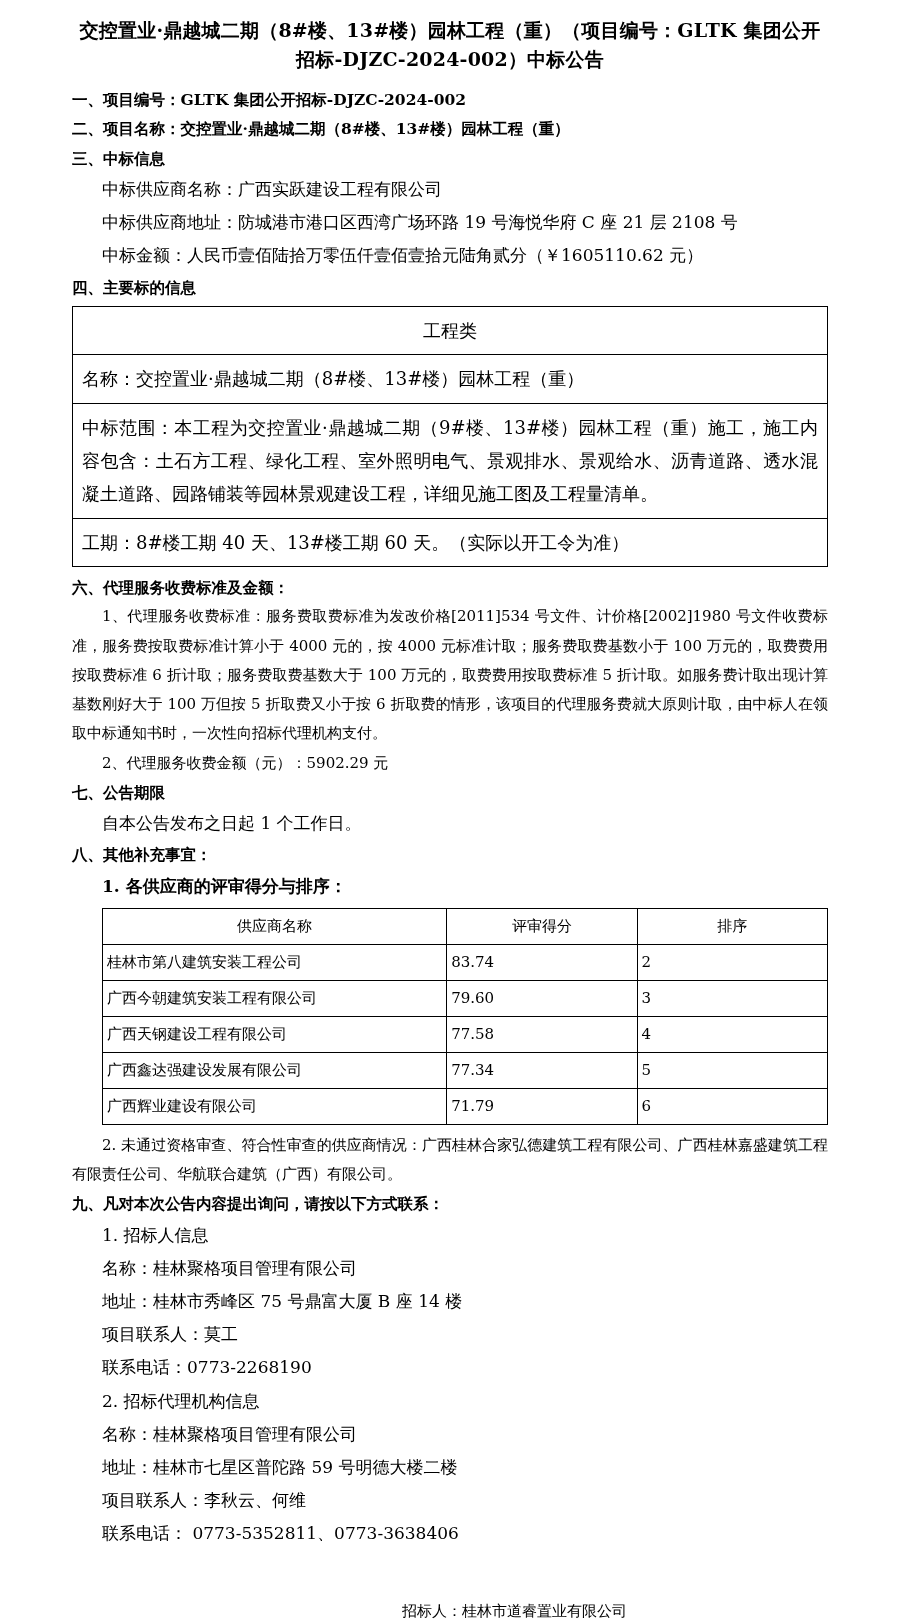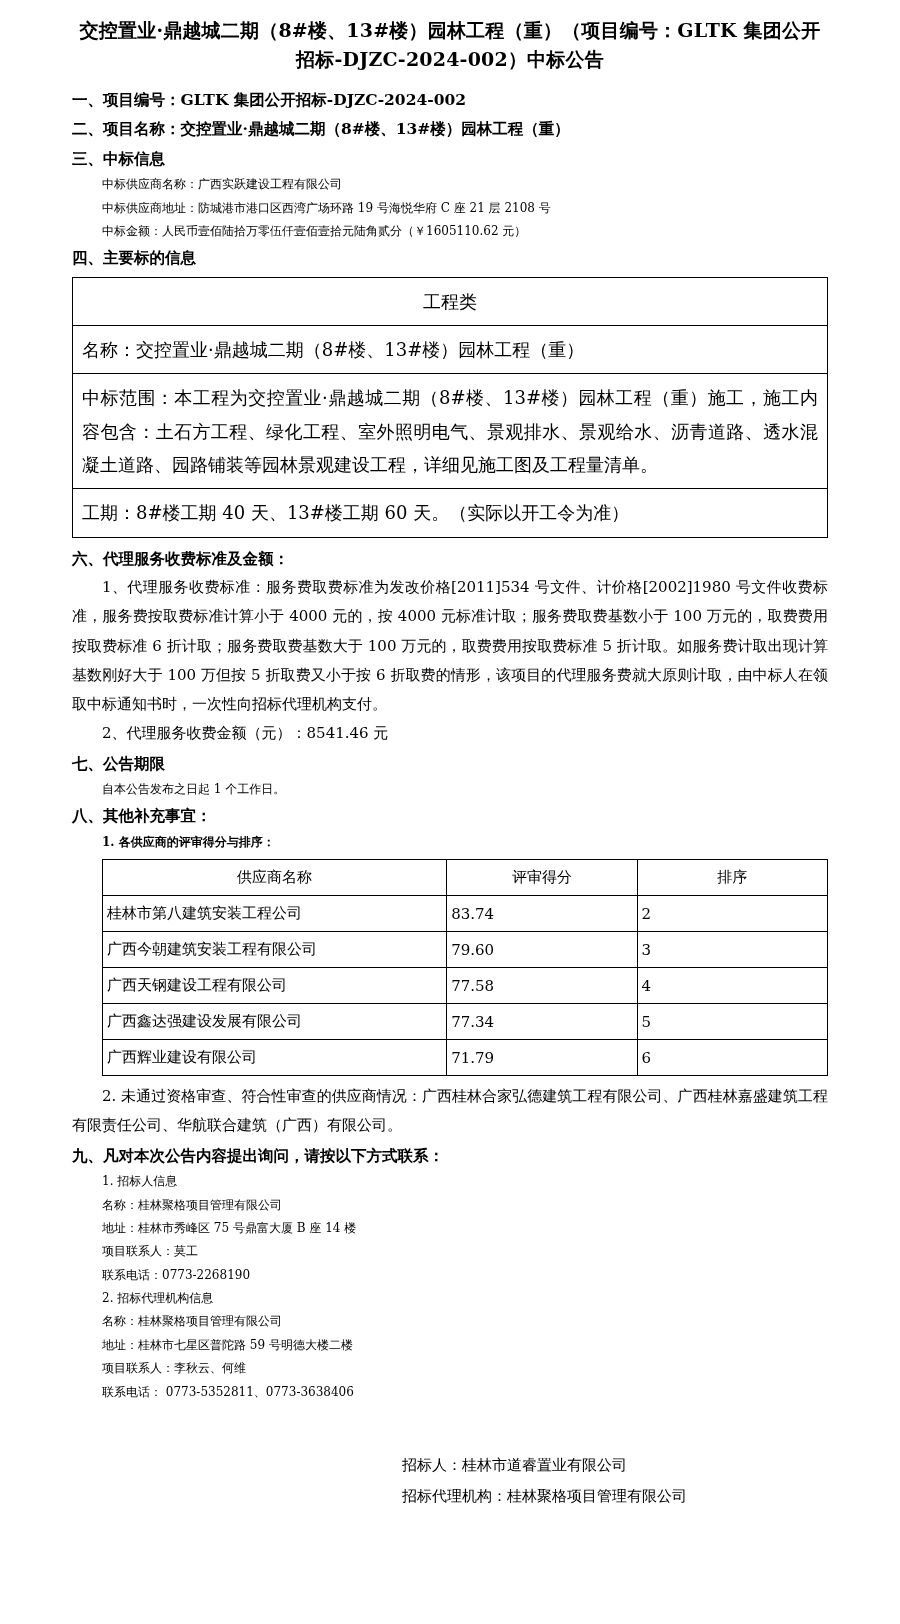--- a/index.html
+++ b/index.html
@@ -26,21 +26,21 @@
     margin: 6px 0 10px 0;
     letter-spacing: 0.2px;
   }
   .sec-head {
     font-size: 15.5px;
     font-weight: bold;
     line-height: 1.9;
     margin: 0;
   }
   .line {
-    font-size: 12px;
+    font-size: 17px;
     line-height: 1.95;
     margin: 0;
   }
   .indent1 { padding-left: 30px; }
   .indent2 { padding-left: 30px; }
   .para {
     font-size: 15px;
     line-height: 1.95;
     margin: 0;
     text-align: justify;
@@ -108,32 +108,32 @@
 
   <table class="tbl">
     <tbody>
       <tr>
         <td class="center">工程类</td>
       </tr>
       <tr>
         <td class="justify">名称：交控置业·鼎越城二期（8#楼、13#楼）园林工程（重）</td>
       </tr>
       <tr>
-        <td class="justify">中标范围：本工程为交控置业·鼎越城二期（8#楼、13#楼）园林工程（重）施工，施工内容包含：土石方工程、绿化工程、室外照明电气、景观排水、景观给水、沥青道路、透水混凝土道路、园路铺装等园林景观建设工程，详细见施工图及工程量清单。</td>
+        <td class="justify">中标范围：本工程为交控置业·鼎越城二期（9#楼、13#楼）园林工程（重）施工，施工内容包含：土石方工程、绿化工程、室外照明电气、景观排水、景观给水、沥青道路、透水混凝土道路、园路铺装等园林景观建设工程，详细见施工图及工程量清单。</td>
       </tr>
       <tr>
         <td class="justify">工期：8#楼工期 40 天、13#楼工期 60 天。（实际以开工令为准）</td>
       </tr>
     </tbody>
   </table>
 
   <div class="sec-head">六、代理服务收费标准及金额：</div>
 
   <div class="para">1、代理服务收费标准：服务费取费标准为发改价格[2011]534 号文件、计价格[2002]1980 号文件收费标准，服务费按取费标准计算小于 4000 元的，按 4000 元标准计取；服务费取费基数小于 100 万元的，取费费用按取费标准 6 折计取；服务费取费基数大于 100 万元的，取费费用按取费标准 5 折计取。如服务费计取出现计算基数刚好大于 100 万但按 5 折取费又小于按 6 折取费的情形，该项目的代理服务费就大原则计取，由中标人在领取中标通知书时，一次性向招标代理机构支付。</div>
-  <div class="para">2、代理服务收费金额（元）：8541.46 元</div>
+  <div class="para">2、代理服务收费金额（元）：5902.29 元</div>
 
   <div class="sec-head">七、公告期限</div>
   <div class="line indent1">自本公告发布之日起 1 个工作日。</div>
 
   <div class="sec-head">八、其他补充事宜：</div>
   <div class="line indent1 bold">1. 各供应商的评审得分与排序：</div>
 
   <table class="score">
     <thead>
       <tr>

